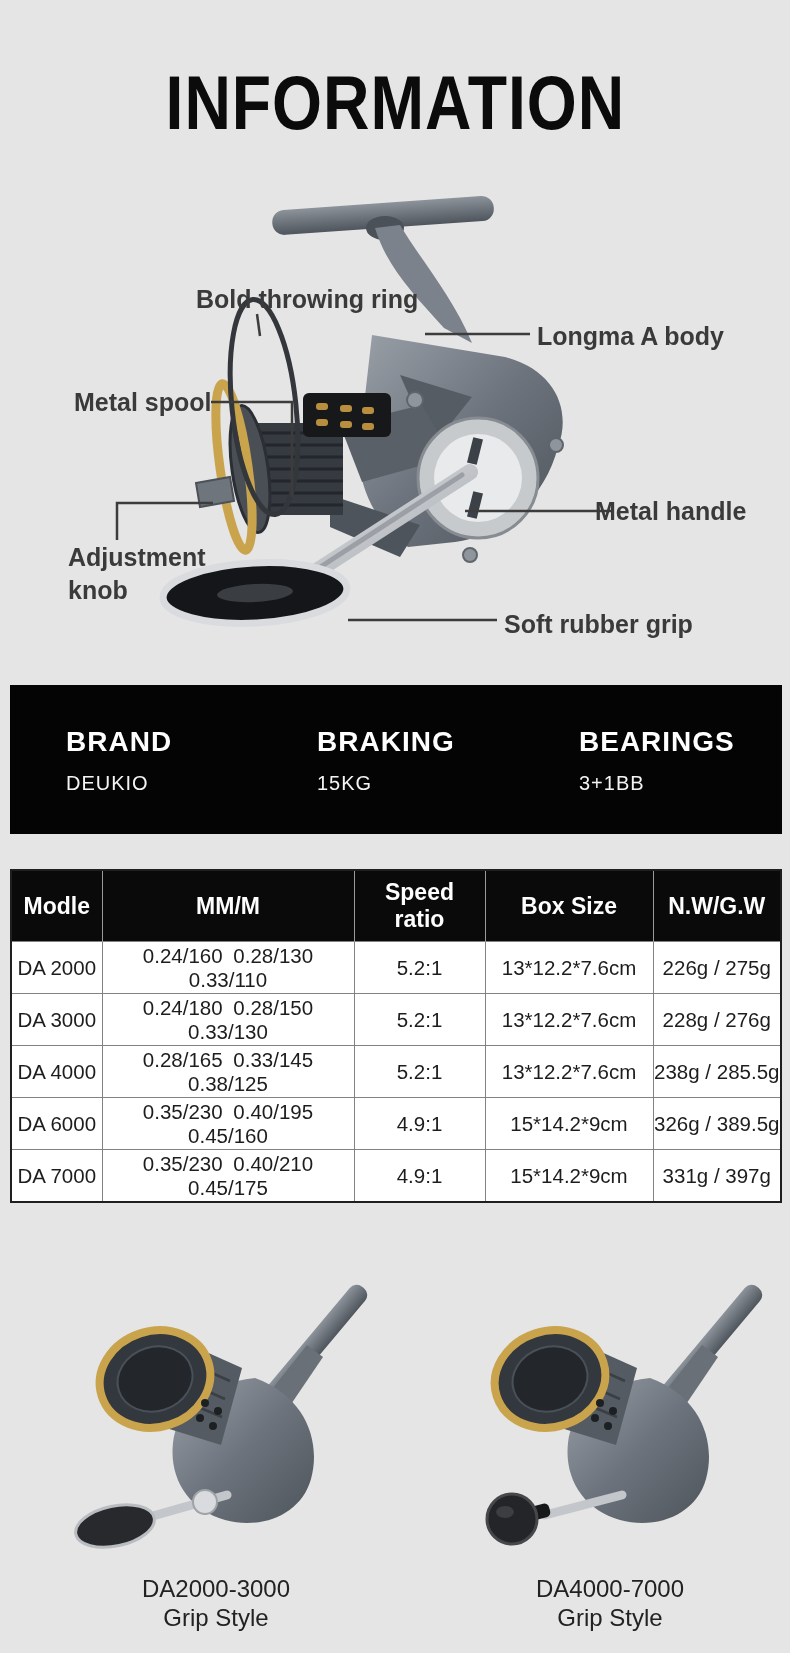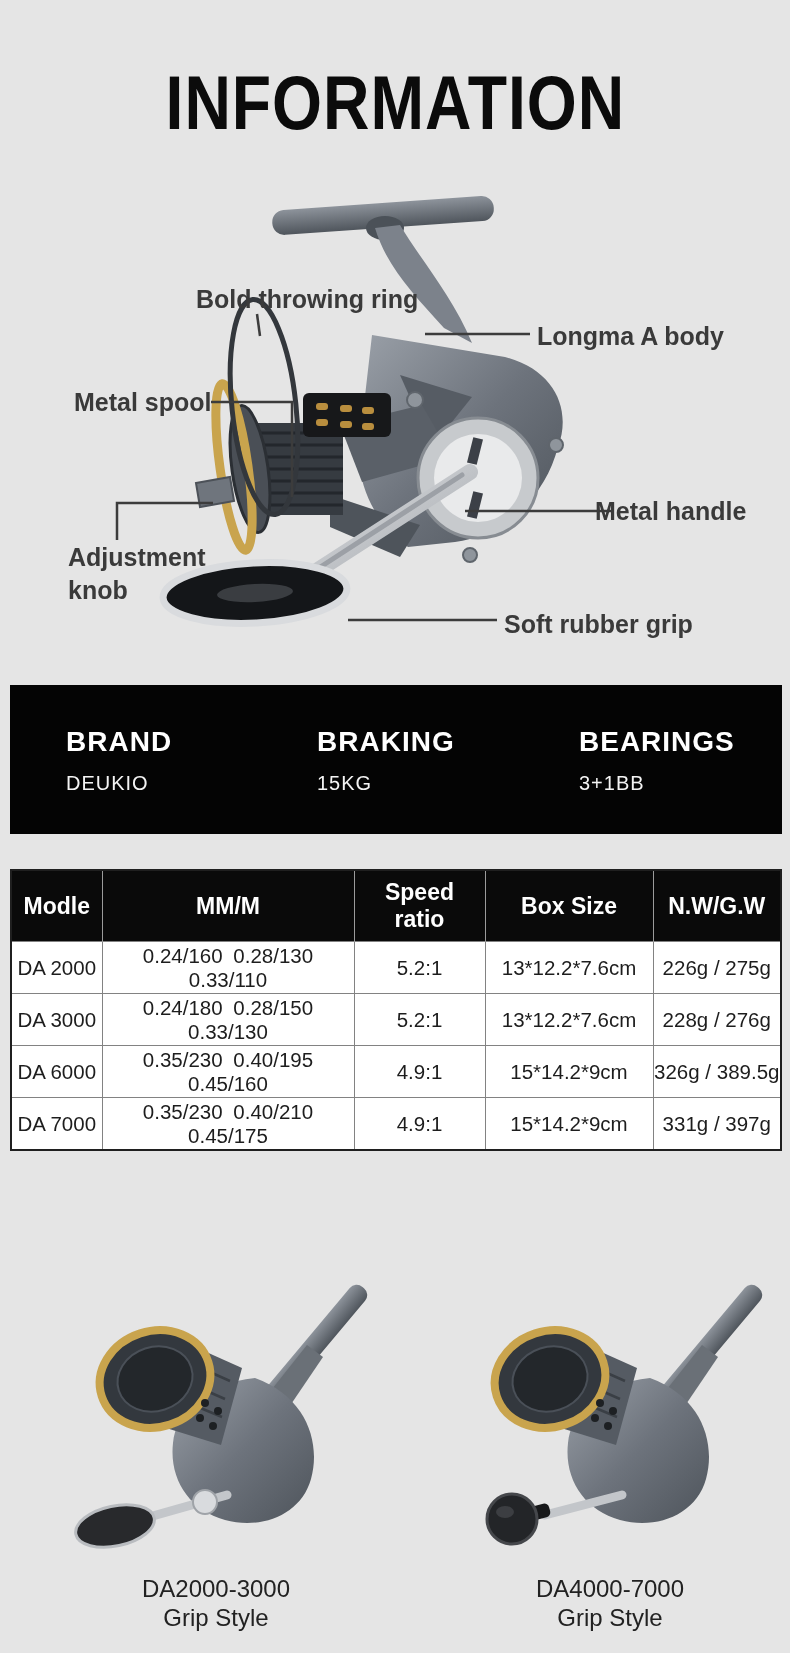--- a/index.html
+++ b/index.html
@@ -178,20 +178,27 @@
           <td>226g / 275g</td>
         </tr>
         <tr>
           <td>DA 3000</td>
           <td>0.24/180 0.28/150 0.33/130</td>
           <td>5.2:1</td>
           <td>13*12.2*7.6cm</td>
           <td>228g / 276g</td>
         </tr>
         <tr>
+          <td>DA 4000</td>
+          <td>0.28/165 0.33/145 0.38/125</td>
+          <td>5.2:1</td>
+          <td>13*12.2*7.6cm</td>
+          <td>238g / 285.5g</td>
+        </tr>
+        <tr>
           <td>DA 6000</td>
           <td>0.35/230 0.40/195 0.45/160</td>
           <td>4.9:1</td>
           <td>15*14.2*9cm</td>
           <td>326g / 389.5g</td>
         </tr>
         <tr>
           <td>DA 7000</td>
           <td>0.35/230 0.40/210 0.45/175</td>
           <td>4.9:1</td>

